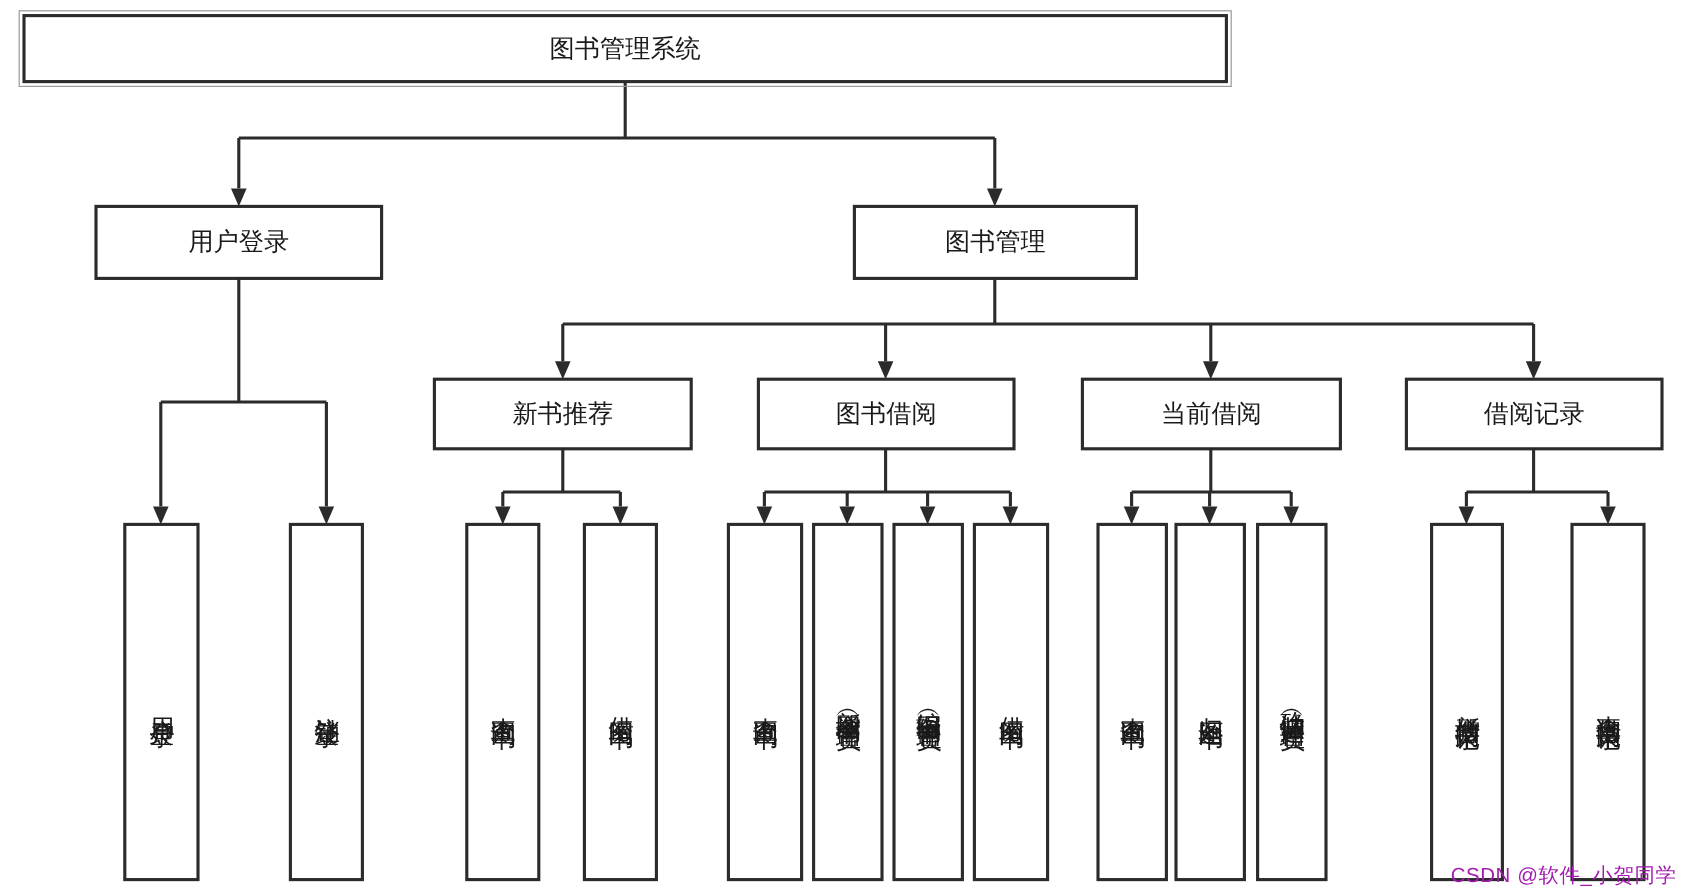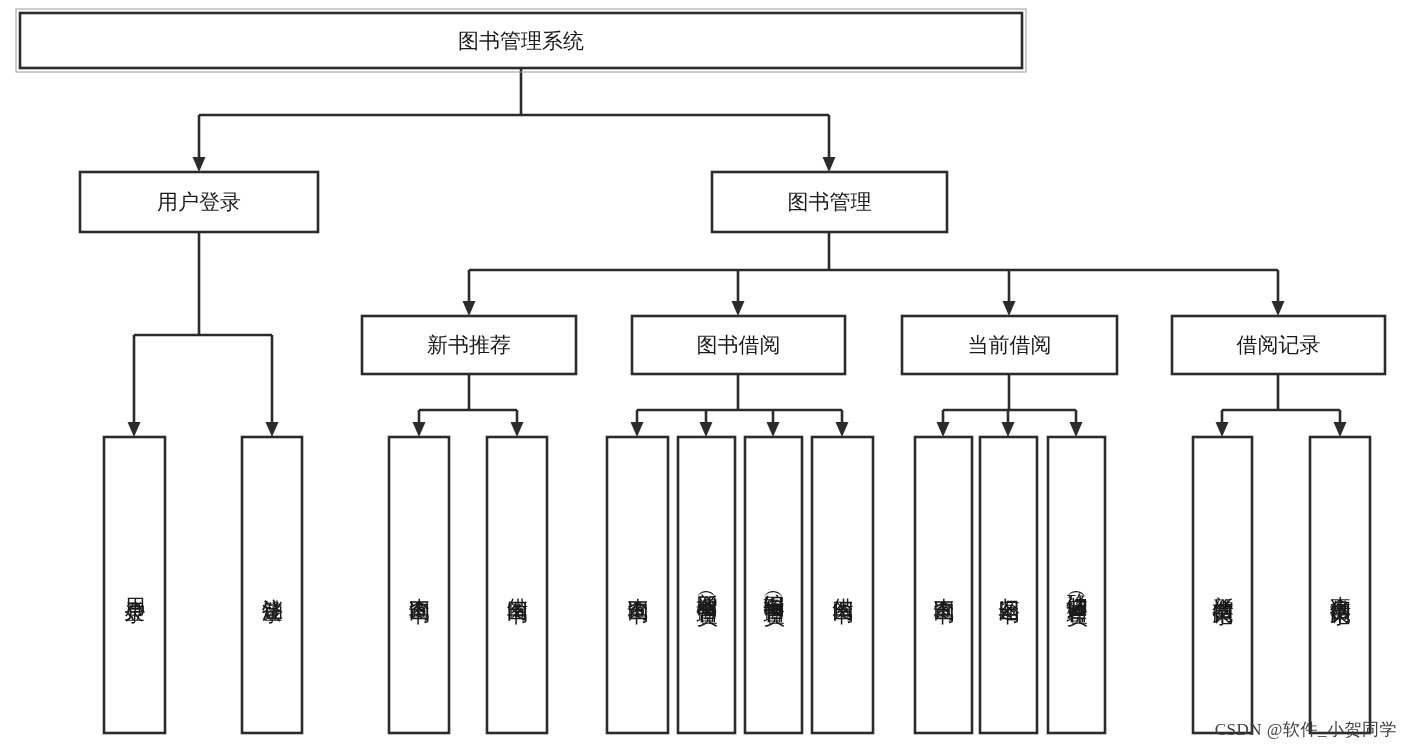--- a/index.html
+++ b/index.html
@@ -78,23 +78,23 @@
     white-space: nowrap;
     display: flex;
     align-items: center;
     justify-content: center;
     box-sizing: border-box;
   }
   .watermark {
     position: absolute;
     right: 8px;
     bottom: 6px;
-    font-family: Liberation Serif, serif;
+    font-family: Liberation Sans, sans-serif;
     font-size: 17px;
-    color: #404040;
+    color: #a21caf;
     letter-spacing: 0.5px;
     white-space: nowrap;
   }
 </style>
 </head>
 <body>
 
 <div id="chart-root">
   <svg class="diagram" viewBox="0 0 1405 747" xmlns="http://www.w3.org/2000/svg">
     <g id="links-layer">

